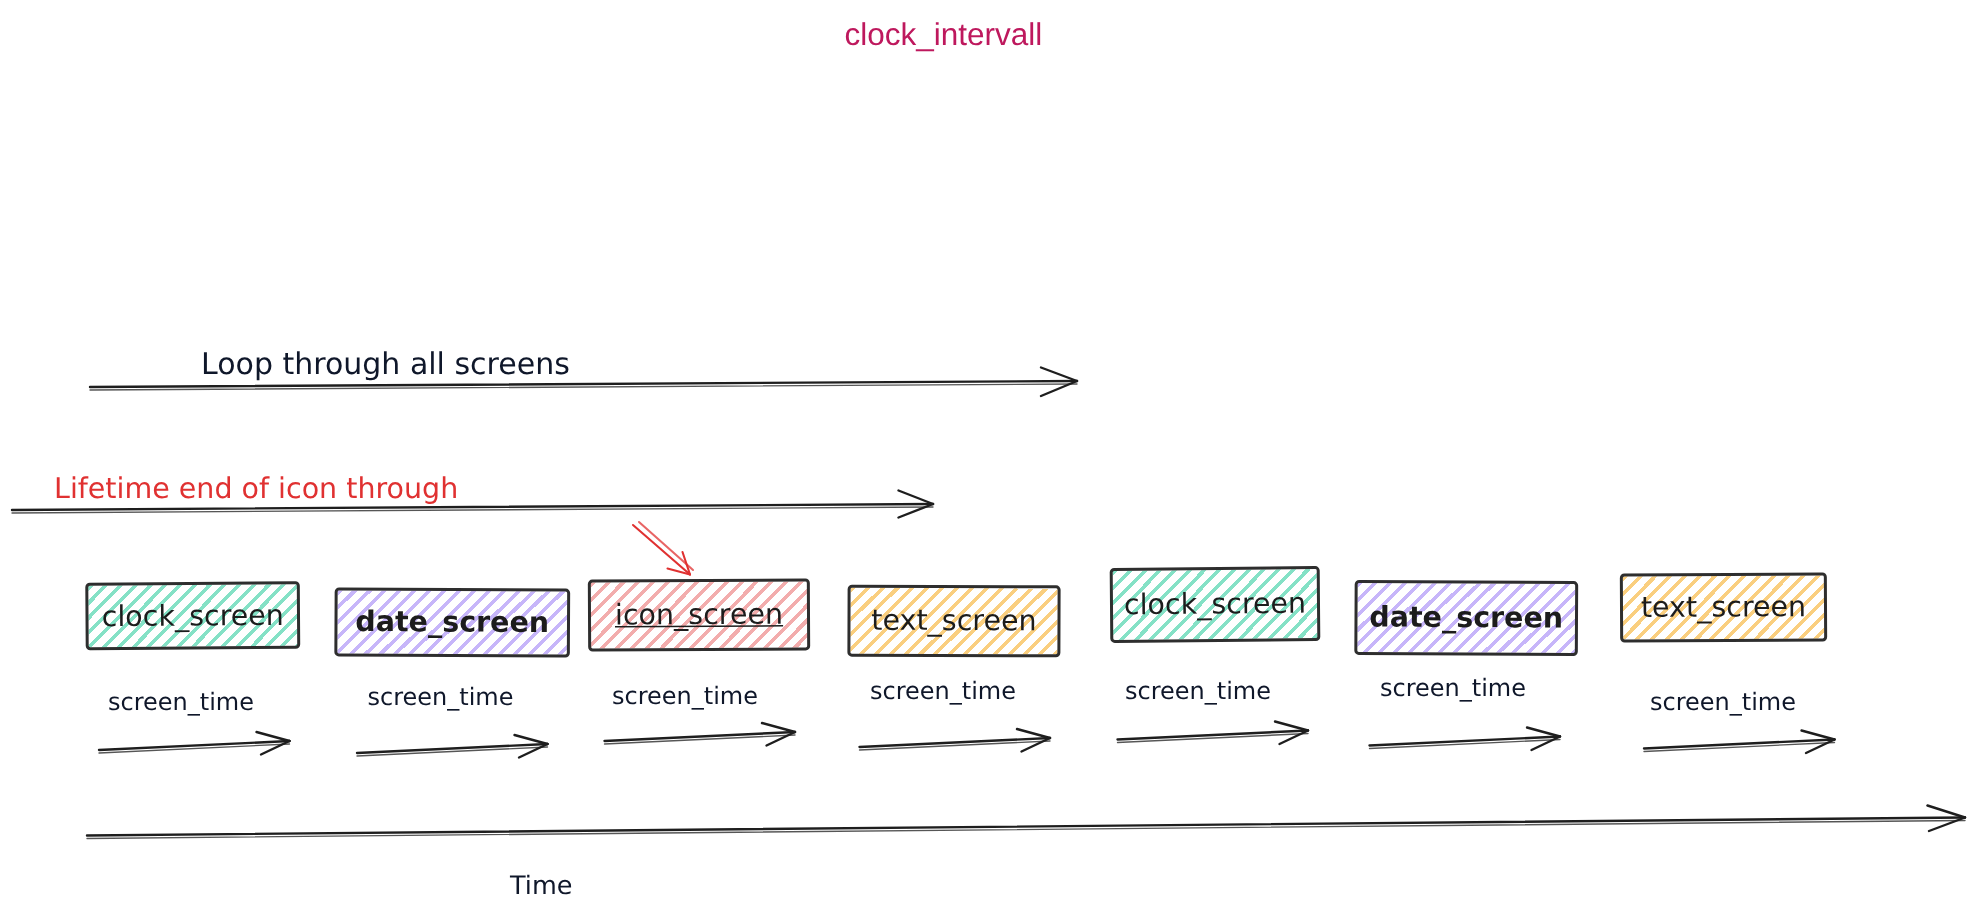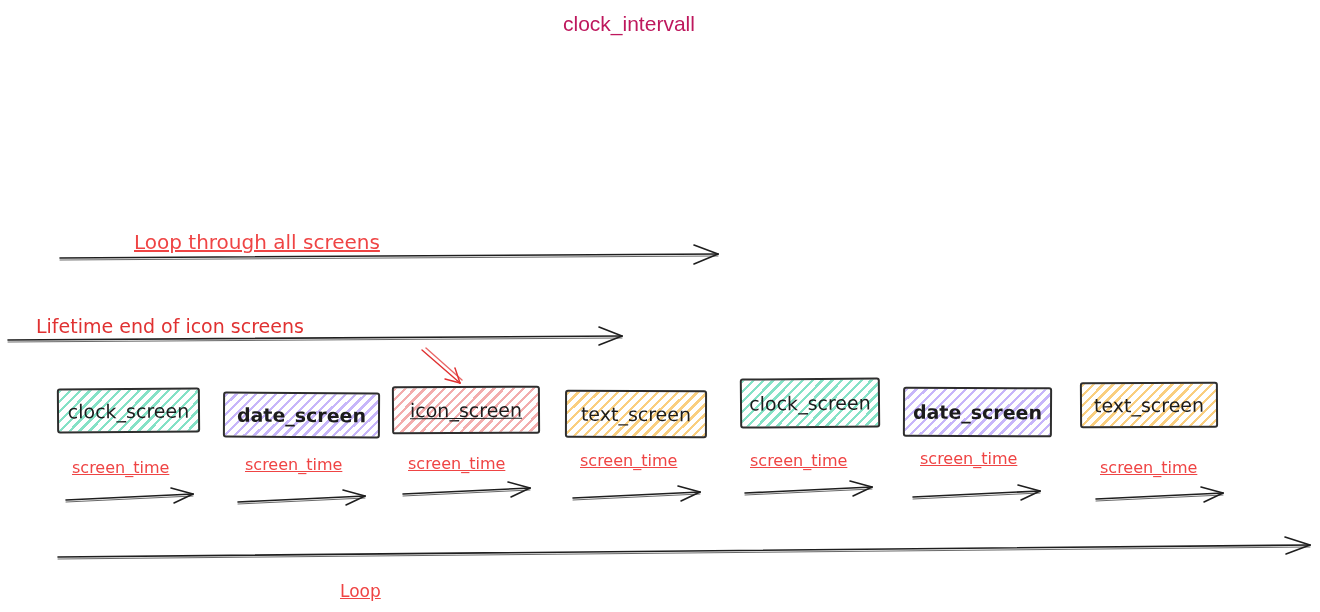--- a/index.html
+++ b/index.html
@@ -5,21 +5,21 @@
   html,body { margin:0; padding:0; background:#ffffff; }
   .canvas {
     position:relative; width:1320px; height:612px; background:#ffffff;
     font-family:"DejaVu Sans", sans-serif; overflow:hidden;
   }
   .title {
     position:absolute; left:563px; top:12px;
     font-family:"Liberation Sans", sans-serif;
     font-size:21px; color:#be185d; white-space:nowrap;
   }
-  .hand { color:#ef4444; white-space:nowrap;text-decoration:underline; }
+  .hand { color:#0f172a; white-space:nowrap; }
   .label { position:absolute; }
   .loop-label   { left:134px; top:230px; font-size:20px; }
   .lifetime-label { left:36px; top:315px; font-size:19px; color:#e03131; }
   .time-label   { left:340px; top:581px; font-size:17px; }
   .st-label     { font-size:16px; }
   svg.arrow { position:absolute; overflow:visible; }
   svg.arrow line { stroke:#1e1e1e; stroke-width:1.6; stroke-linecap:round; fill:none; }
   svg.arrow line.thin { stroke-width:0.9; opacity:0.75; }
   svg.arrow.red line { stroke:#e03131; stroke-width:1.4; }
   .screen-box {
@@ -41,21 +41,21 @@
   <div class="title">clock_intervall</div>
 
   <div class="label loop-label hand">Loop through all screens</div>
   <svg class="arrow" style="left:50px; top:242px;" width="680" height="28" viewBox="0 0 680 28">
     <line x1="10" y1="16" x2="668" y2="12"></line>
     <line class="thin" x1="10" y1="18" x2="668" y2="14"></line>
     <line x1="668" y1="12" x2="644" y2="3"></line>
     <line x1="668" y1="12" x2="644" y2="22"></line>
   </svg>
 
-  <div class="label lifetime-label">Lifetime end of icon screens</div>
+  <div class="label lifetime-label">Lifetime end of icon through</div>
   <svg class="arrow" style="left:0px; top:324px;" width="640" height="26" viewBox="0 0 640 26">
     <line x1="8" y1="16" x2="622" y2="12"></line>
     <line class="thin" x1="8" y1="18" x2="622" y2="14"></line>
     <line x1="622" y1="12" x2="599" y2="3"></line>
     <line x1="622" y1="12" x2="599" y2="21"></line>
   </svg>
 
   <svg class="arrow red" style="left:412px; top:346px;" width="60" height="45" viewBox="0 0 60 45">
     <line x1="10" y1="4" x2="48" y2="37"></line>
     <line class="thin" x1="14" y1="2" x2="50" y2="34"></line>
@@ -135,15 +135,15 @@
       <line x1="130" y1="8" x2="108" y2="2"></line>
       <line x1="130" y1="8" x2="111" y2="17"></line>
     </svg>
 
   <svg class="arrow" style="left:48px; top:536px;" width="1270" height="26" viewBox="0 0 1270 26">
     <line x1="10" y1="21" x2="1262" y2="9"></line>
     <line class="thin" x1="10" y1="23" x2="1262" y2="11"></line>
     <line x1="1262" y1="9" x2="1237" y2="1"></line>
     <line x1="1262" y1="9" x2="1238" y2="18"></line>
   </svg>
-  <div class="label time-label hand">Loop</div>
+  <div class="label time-label hand">Time</div>
 
 </div>
 
 </body></html>

